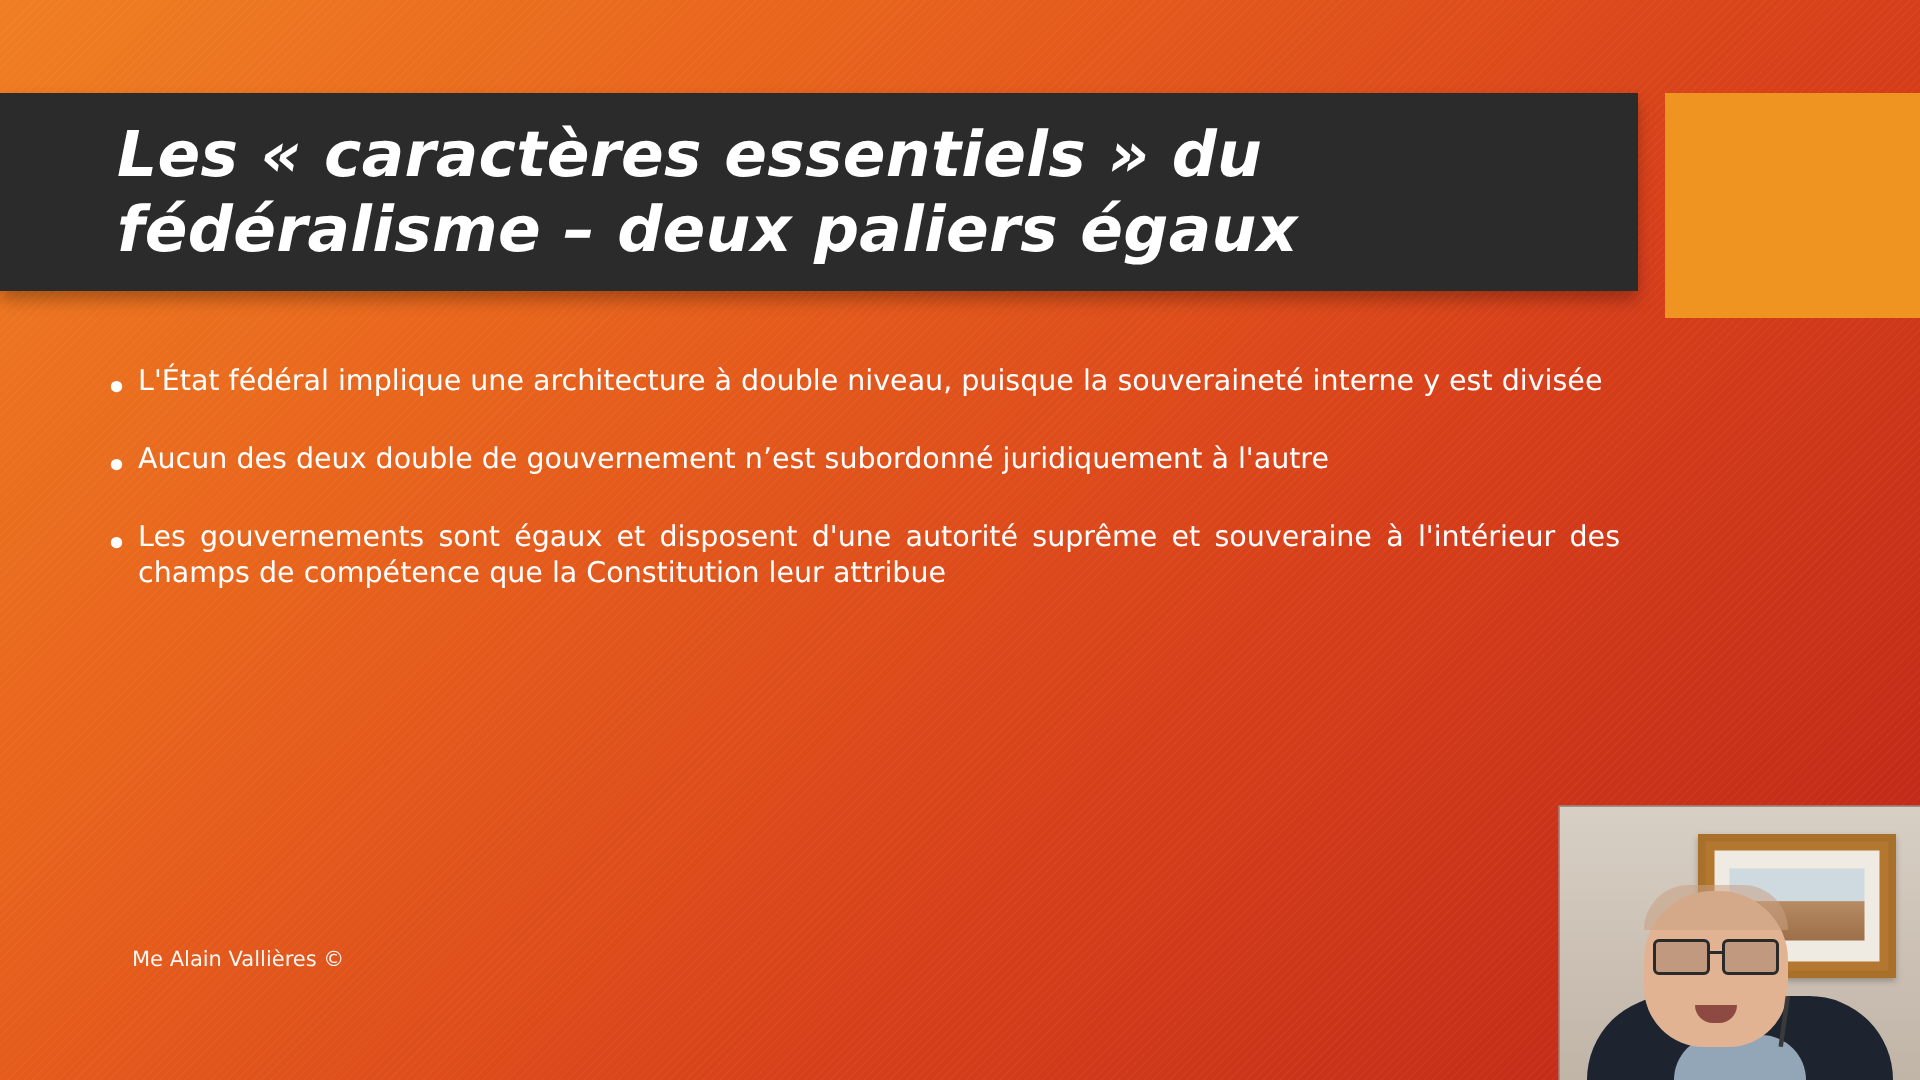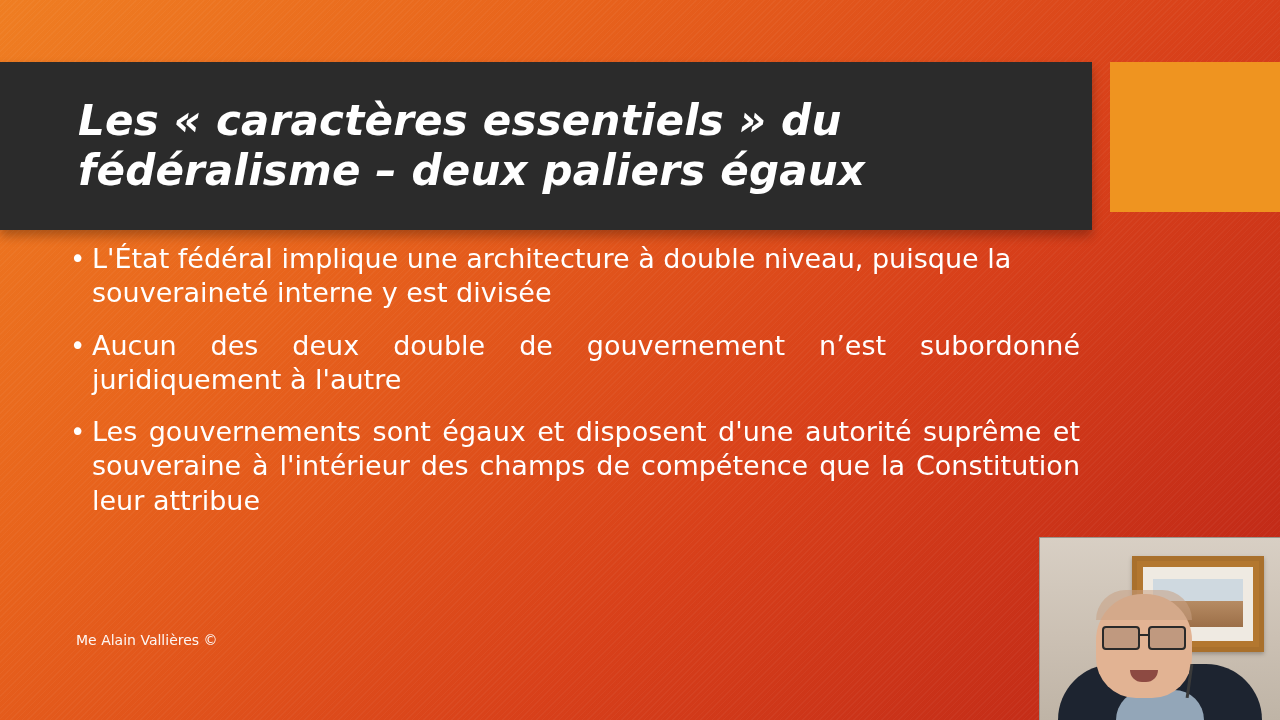--- a/index.html
+++ b/index.html
@@ -48,21 +48,21 @@
     background: #ef9420;
     z-index: 2;
   }
 
   
   .title-band {
     position: absolute;
     left: 0;
     top: 62px;
     width: 1092px;
-    height: 168px;
+    height: 132px;
     background: #2b2b2b;
     z-index: 3;
     box-shadow: 0 6px 10px rgba(0,0,0,0.28);
     display: flex;
     align-items: center;
   }
 
   .title-text {
     color: #ffffff;
     font-family: "DejaVu Sans", sans-serif;
@@ -96,34 +96,34 @@
     font-size: 26px;
     line-height: 34px;
     width: 22px;
     flex: 0 0 22px;
     text-align: left;
   }
 
   .bullet-text {
     color: #ffffff;
     font-family: "DejaVu Sans", sans-serif;
-    font-size: 27px;
+    font-size: 19px;
     line-height: 1.27;
     text-align: justify;
     flex: 1 1 auto;
   }
 
   .bullet-text.no-justify {
     text-align: left;
   }
 
   
   .credit {
     position: absolute;
-    left: 76px;
+    left: 88px;
     top: 632px;
     color: #ffffff;
     font-size: 14px;
     font-family: "DejaVu Sans", sans-serif;
     z-index: 3;
     opacity: 0.95;
   }
 
   
   .webcam {

